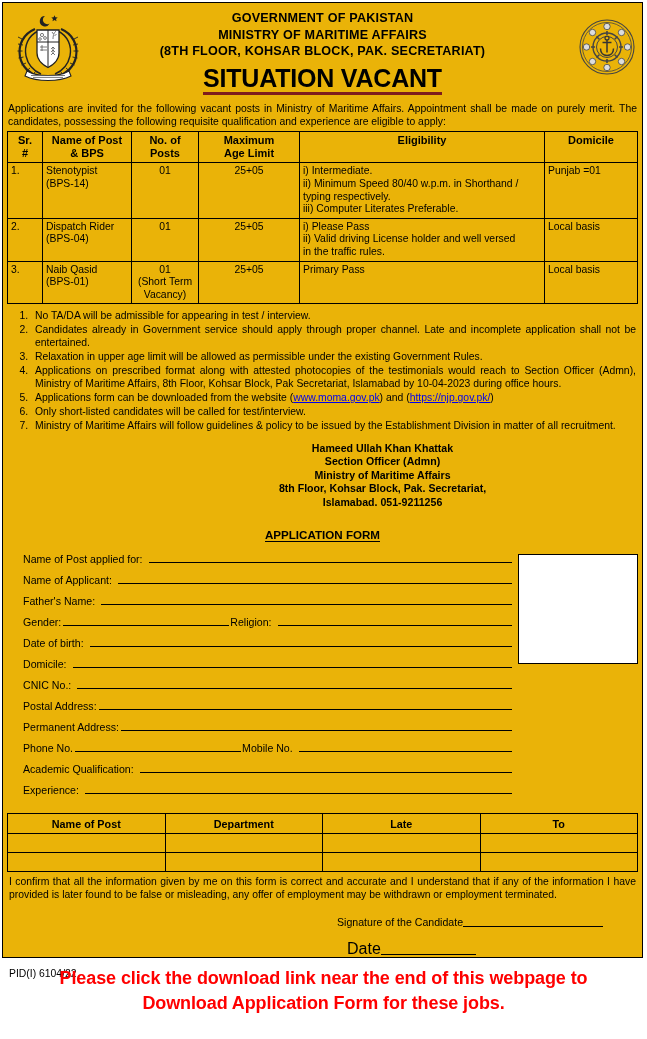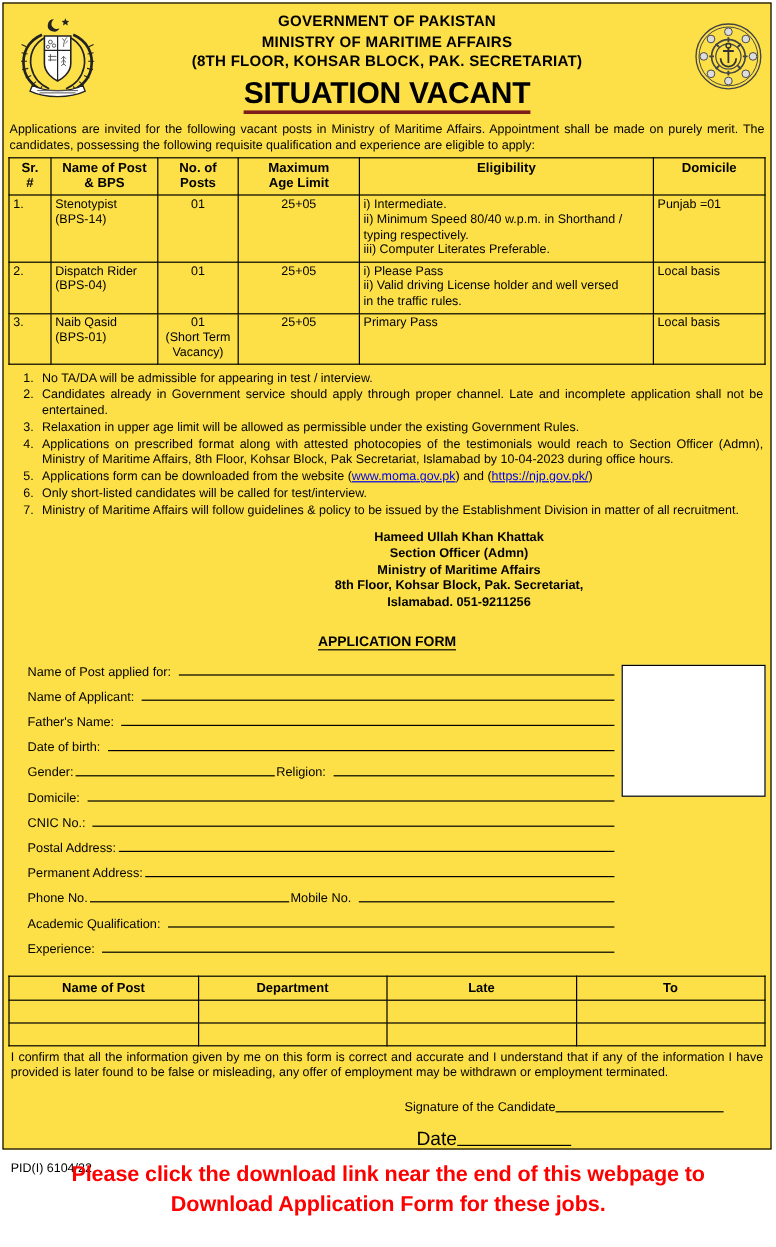--- a/index.html
+++ b/index.html
@@ -23,21 +23,21 @@
   }
   
   .doc-frame {
     position: absolute;
     left: 2px;
     top: 2px;
     width: 641px;
     height: 956px;
     border: 1.5px solid #000;
     box-sizing: border-box;
-    background: #fde047;
+    background: #eab308;
   }
   .doc-inner {
     position: absolute;
     left: 4px;
     top: 3px;
     right: 4px;
     bottom: 3px;
   }
   
   .header {
@@ -449,28 +449,28 @@
           <span class="flabel">Name of Applicant:</span>
           <span class="fline gap-pre"></span>
         </div>
 
         <div class="frow">
           <span class="flabel">Father's Name:</span>
           <span class="fline gap-pre"></span>
         </div>
 
         <div class="frow">
-          <span class="flabel">Date of birth:</span>
-          <span class="fline gap-pre"></span>
-        </div>
-
-        <div class="frow">
           <span class="flabel">Gender:</span>
           <span class="fline w-half"></span>
           <span class="flabel mid">Religion:</span>
+          <span class="fline gap-pre"></span>
+        </div>
+
+        <div class="frow">
+          <span class="flabel">Date of birth:</span>
           <span class="fline gap-pre"></span>
         </div>
 
         <div class="frow">
           <span class="flabel">Domicile:</span>
           <span class="fline gap-pre"></span>
         </div>
 
         <div class="frow">
           <span class="flabel">CNIC No.:</span>

